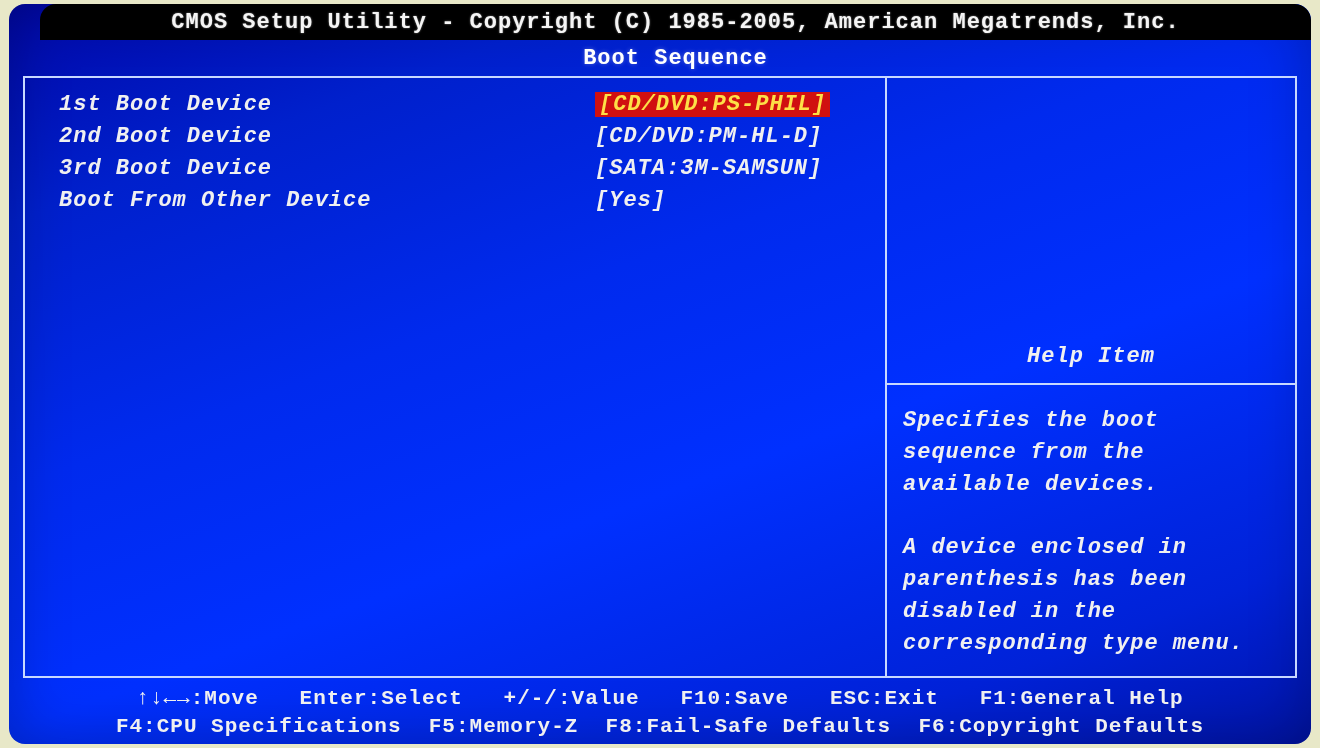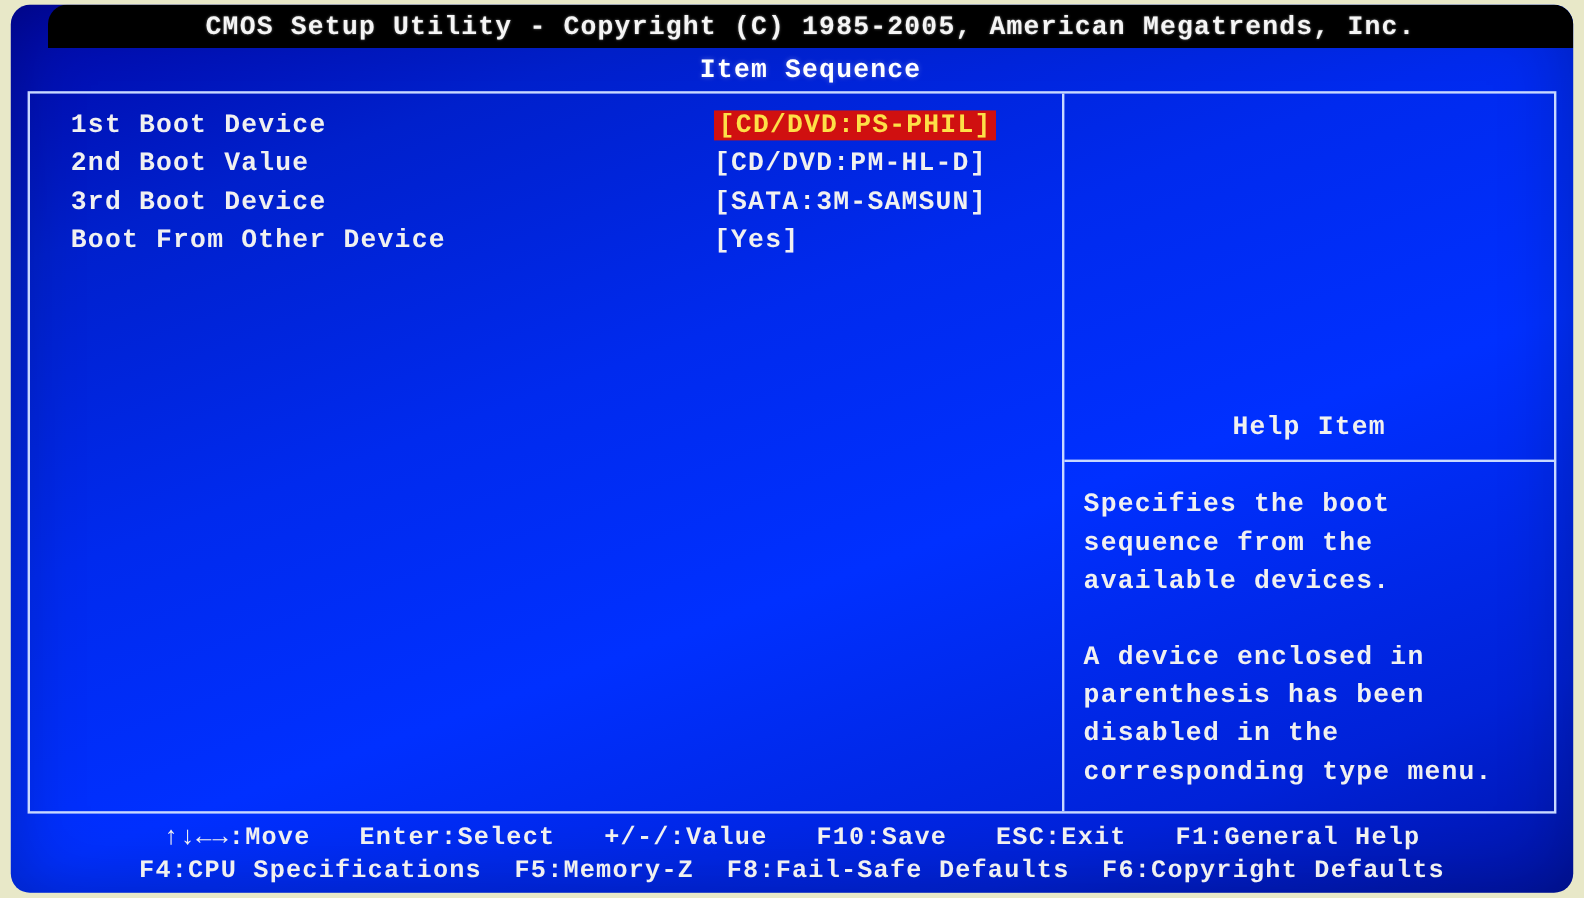--- a/index.html
+++ b/index.html
@@ -44,20 +44,21 @@
     text-shadow: 0 0 4px rgba(255,255,255,0.3);
   }
   .panel-wrap {
     position: absolute;
     top: 72px;
     left: 14px;
     right: 14px;
     bottom: 66px;
     border: 2px solid #c8d8ff;
     display: flex;
+    font-style: italic;
   }
   .left-pane {
     flex: 1 1 auto;
     border-right: 2px solid #c8d8ff;
     padding: 10px 10px 10px 34px;
   }
   .right-pane {
     width: 408px;
     display: flex;
     flex-direction: column;
@@ -89,32 +90,32 @@
 </style>
 </head>
 <body>
 
 <div class="screen">
 
   <div class="title-bar">
     <span>CMOS Setup Utility - Copyright (C) 1985-2005, American Megatrends, Inc.</span>
   </div>
 
-  <div class="subtitle">Item Sequence</div>
+  <div class="subtitle">Boot Sequence</div>
 
   <div class="panel-wrap">
     <div class="left-pane">
 
       <div class="row">
         <span class="lab">1st Boot Device</span>
         <span class="val selected">[CD/DVD:PS-PHIL]</span>
       </div>
 
       <div class="row">
-        <span class="lab">2nd Boot Value</span>
+        <span class="lab">2nd Boot Device</span>
         <span class="val">[CD/DVD:PM-HL-D]</span>
       </div>
 
       <div class="row">
         <span class="lab">3rd Boot Device</span>
         <span class="val">[SATA:3M-SAMSUN]</span>
       </div>
 
       <div class="row">
         <span class="lab">Boot From Other Device</span>

